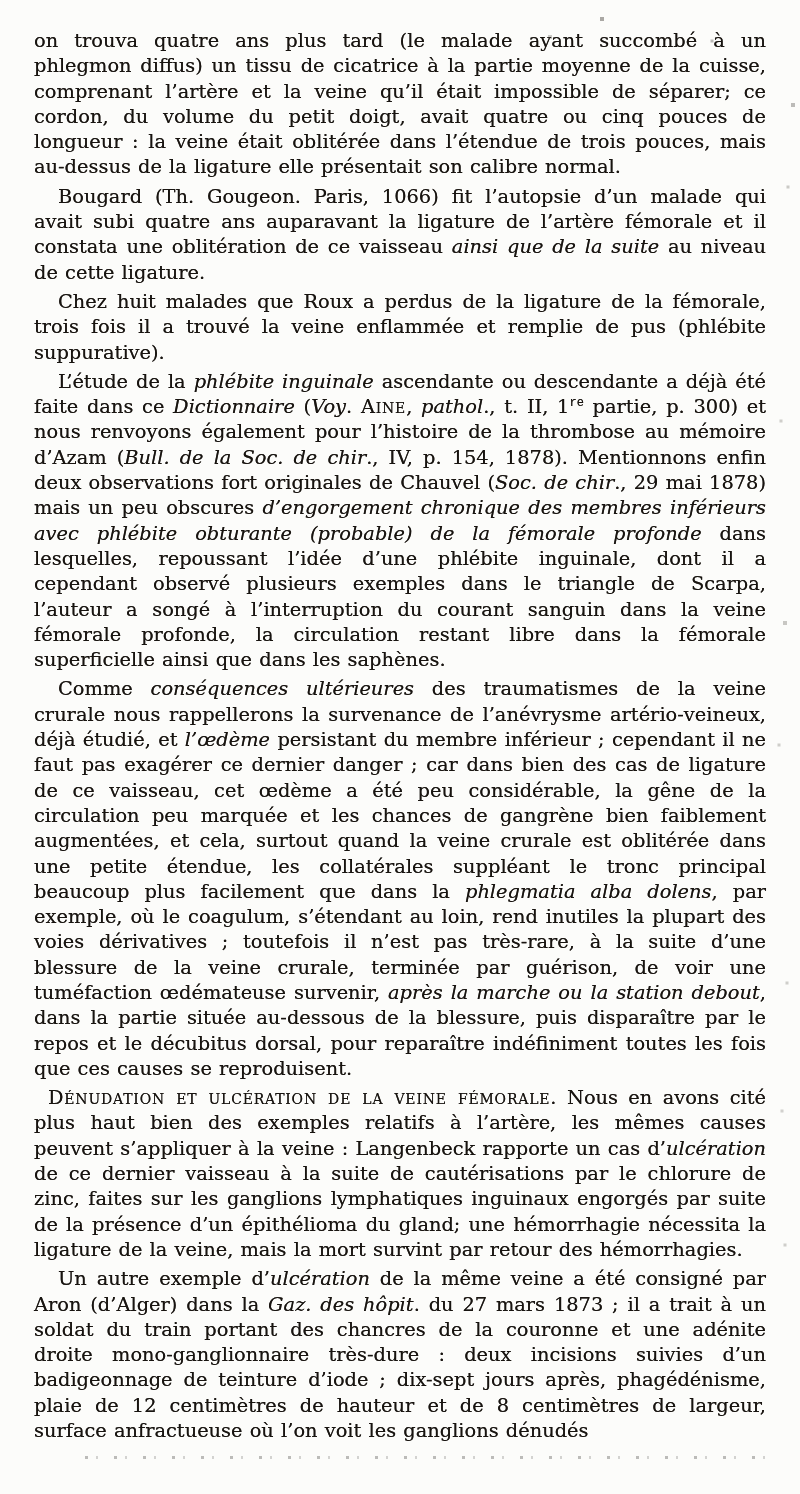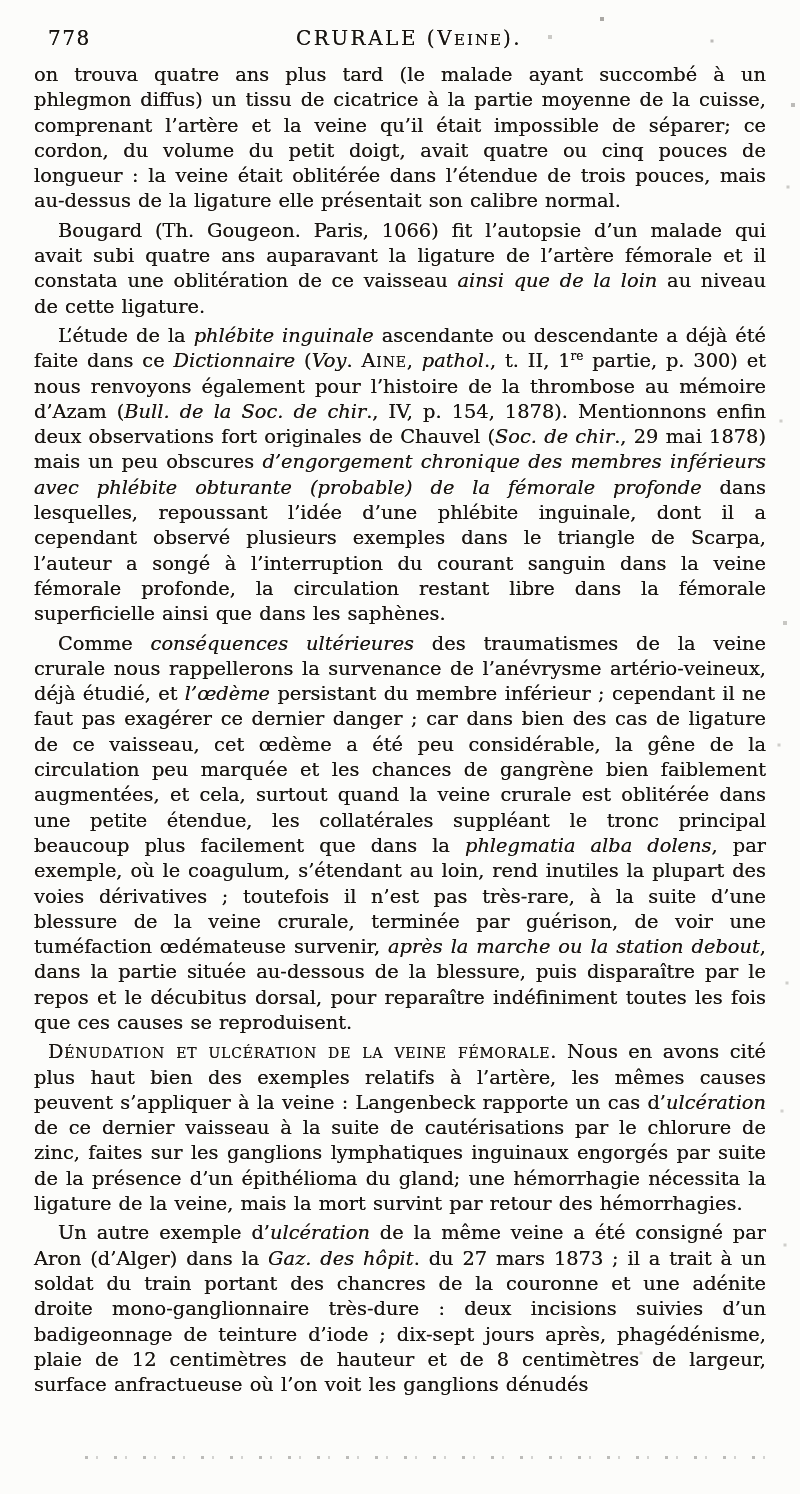--- a/index.html
+++ b/index.html
@@ -57,20 +57,21 @@
     padding: 0;
   }
   .body-text p.indent { text-indent: 24px; }
   .body-text p.indent-small { text-indent: 14px; }
   .it { font-style: italic; }
   .sc { font-variant: small-caps; letter-spacing: 0.8px; }
   .sup {
     vertical-align: super;
     font-size: 0.62em;
     line-height: 0;
+    font-family: Liberation Mono, monospace;
   }
   
   .scan-dotted-line {
     position: absolute;
     left: 85px;
     top: 1456px;
     width: 688px;
     height: 3px;
     background: repeating-linear-gradient(90deg,
       rgba(40,38,34,0.55) 0 3px,
@@ -98,28 +99,25 @@
       781px 1110px 0 0.5px rgba(90,86,80,0.26),
       784px 1244px 0 0.5px rgba(90,86,80,0.28),
       640px 1352px 0 0.5px rgba(90,86,80,0.24);
   }
 </style>
 </head>
 <body>
 
 <div class="page">
 
-  <header class="pagehead">
-    <span class="pagenum">778</span>
-    <span class="running-title"><span>CRURALE (V</span><span class="small">EINE</span><span>).</span></span>
-  </header>
 
   <main class="body-text">
       <p class="para"><span>on trouva quatre ans plus tard (le malade ayant succombé à un phlegmon diffus) un tissu de cicatrice à la partie moyenne de la cuisse, comprenant l’artère et la veine qu’il était impossible de séparer; ce cordon, du volume du petit doigt, avait quatre ou cinq pouces de longueur : la veine était oblitérée dans l’étendue de trois pouces, mais au-dessus de la ligature elle présentait son calibre normal.</span></p>
-      <p class="para indent"><span>Bougard (Th. Gougeon. Paris, 1066) fit l’autopsie d’un malade qui avait subi quatre ans auparavant la ligature de l’artère fémorale et il constata une oblitération de ce vaisseau </span><span class="it">ainsi que de la loin</span><span> au niveau de cette ligature.</span></p>
+      <p class="para indent"><span>Bougard (Th. Gougeon. Paris, 1066) fit l’autopsie d’un malade qui avait subi quatre ans auparavant la ligature de l’artère fémorale et il constata une oblitération de ce vaisseau </span><span class="it">ainsi que de la suite</span><span> au niveau de cette ligature.</span></p>
+      <p class="para indent"><span>Chez huit malades que Roux a perdus de la ligature de la fémorale, trois fois il a trouvé la veine enflammée et remplie de pus (phlébite suppurative).</span></p>
       <p class="para indent"><span>L’étude de la </span><span class="it">phlébite inguinale</span><span> ascendante ou descendante a déjà été faite dans ce </span><span class="it">Dictionnaire</span><span> (</span><span class="it">Voy</span><span>. </span><span class="sc">Aine</span><span>, </span><span class="it">pathol</span><span>., t. II, 1</span><span class="sup">re</span><span> partie, p. 300) et nous renvoyons également pour l’histoire de la thrombose au mémoire d’Azam (</span><span class="it">Bull. de la Soc. de chir</span><span>., IV, p. 154, 1878). Mentionnons enfin deux observations fort originales de Chauvel (</span><span class="it">Soc. de chir</span><span>., 29 mai 1878) mais un peu obscures </span><span class="it">d’engorgement chronique des membres inférieurs avec phlébite obturante (probable) de la fémorale profonde</span><span> dans lesquelles, repoussant l’idée d’une phlébite inguinale, dont il a cependant observé plusieurs exemples dans le triangle de Scarpa, l’auteur a songé à l’interruption du courant sanguin dans la veine fémorale profonde, la circulation restant libre dans la fémorale superficielle ainsi que dans les saphènes.</span></p>
       <p class="para indent"><span>Comme </span><span class="it">conséquences ultérieures</span><span> des traumatismes de la veine crurale nous rappellerons la survenance de l’anévrysme artério-veineux, déjà étudié, et </span><span class="it">l’œdème</span><span> persistant du membre inférieur ; cependant il ne faut pas exagérer ce dernier danger ; car dans bien des cas de ligature de ce vaisseau, cet œdème a été peu considérable, la gêne de la circulation peu marquée et les chances de gangrène bien faiblement augmentées, et cela, surtout quand la veine crurale est oblitérée dans une petite étendue, les collatérales suppléant le tronc principal beaucoup plus facilement que dans la </span><span class="it">phlegmatia alba dolens</span><span>, par exemple, où le coagulum, s’étendant au loin, rend inutiles la plupart des voies dérivatives ; toutefois il n’est pas très-rare, à la suite d’une blessure de la veine crurale, terminée par guérison, de voir une tuméfaction œdémateuse survenir, </span><span class="it">après la marche ou la station debout</span><span>, dans la partie située au-dessous de la blessure, puis disparaître par le repos et le décubitus dorsal, pour reparaître indéfiniment toutes les fois que ces causes se reproduisent.</span></p>
       <p class="para indent-small"><span class="sc">Dénudation et ulcération de la veine fémorale.</span><span> Nous en avons cité plus haut bien des exemples relatifs à l’artère, les mêmes causes peuvent s’appliquer à la veine : Langenbeck rapporte un cas d’</span><span class="it">ulcération</span><span> de ce dernier vaisseau à la suite de cautérisations par le chlorure de zinc, faites sur les ganglions lymphatiques inguinaux engorgés par suite de la présence d’un épithélioma du gland; une hémorrhagie nécessita la ligature de la veine, mais la mort survint par retour des hémorrhagies.</span></p>
       <p class="para indent"><span>Un autre exemple d’</span><span class="it">ulcération</span><span> de la même veine a été consigné par Aron (d’Alger) dans la </span><span class="it">Gaz. des hôpit</span><span>. du 27 mars 1873 ; il a trait à un soldat du train portant des chancres de la couronne et une adénite droite mono-ganglionnaire très-dure : deux incisions suivies d’un badigeonnage de teinture d’iode ; dix-sept jours après, phagédénisme, plaie de 12 centimètres de hauteur et de 8 centimètres de largeur, surface anfractueuse où l’on voit les ganglions dénudés</span></p>
     </main>
 
   <div class="scan-dotted-line"></div>
   <div class="specks"></div>
 
 </div>

